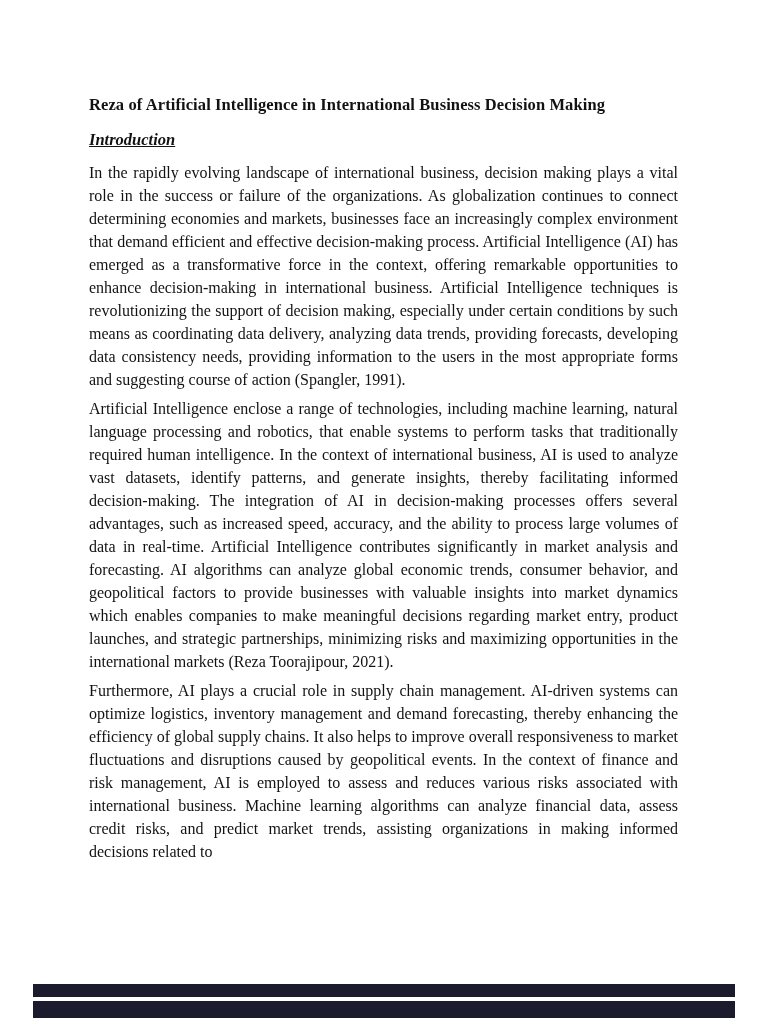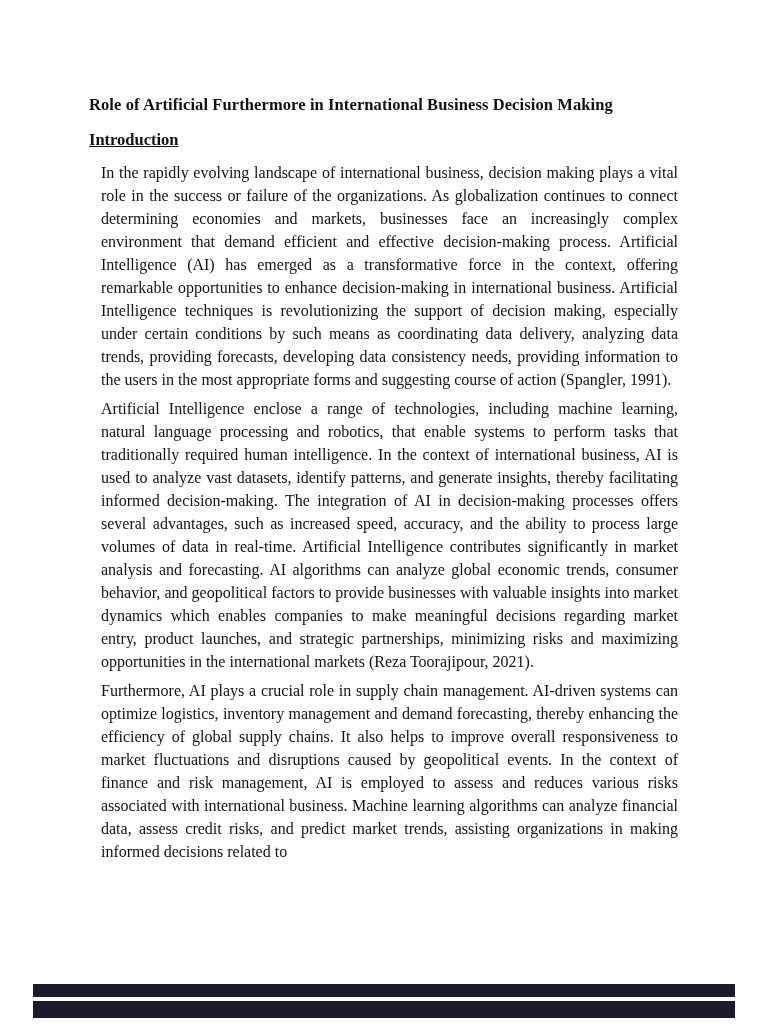--- a/index.html
+++ b/index.html
@@ -30,42 +30,43 @@
     white-space: nowrap;
     letter-spacing: 0.1px;
   }
   .section-heading {
     font-size: 16.5px;
     line-height: 22px;
     font-weight: bold;
     text-decoration: underline;
     margin: 0 0 10px 0;
     white-space: nowrap;
+    font-style: italic;
   }
   .body-text {
     font-size: 16px;
     line-height: 23px;
     text-align: justify;
-    margin: 0 0 6px 12px;
+    margin: 0 0 6px 0;
   }
   .separator-bar {
     position: absolute;
     left: 33px;
     right: 33px;
     background: #1c1b2e;
   }
   .separator-bar.top { top: 984px; height: 13px; }
   .separator-bar.bottom { top: 1001px; height: 17px; }
 </style>
 </head>
 <body>
 
 <div class="page">
 
-  <h1 class="doc-title">Role of Artificial Furthermore in International Business Decision Making</h1>
+  <h1 class="doc-title">Reza of Artificial Intelligence in International Business Decision Making</h1>
 
   <h2 class="section-heading">Introduction</h2>
 
   <p class="body-text">In the rapidly evolving landscape of international business, decision making plays a vital role in the success or failure of the organizations. As globalization continues to connect determining economies and markets, businesses face an increasingly complex environment that demand efficient and effective decision-making process. Artificial Intelligence (AI) has emerged as a transformative force in the context, offering remarkable opportunities to enhance decision-making in international business. Artificial Intelligence techniques is revolutionizing the support of decision making, especially under certain conditions by such means as coordinating data delivery, analyzing data trends, providing forecasts, developing data consistency needs, providing information to the users in the most appropriate forms and suggesting course of action (Spangler, 1991).</p>
 
 
   <p class="body-text">Artificial Intelligence enclose a range of technologies, including machine learning, natural language processing and robotics, that enable systems to perform tasks that traditionally required human intelligence. In the context of international business, AI is used to analyze vast datasets, identify patterns, and generate insights, thereby facilitating informed decision-making. The integration of AI in decision-making processes offers several advantages, such as increased speed, accuracy, and the ability to process large volumes of data in real-time. Artificial Intelligence contributes significantly in market analysis and forecasting. AI algorithms can analyze global economic trends, consumer behavior, and geopolitical factors to provide businesses with valuable insights into market dynamics which enables companies to make meaningful decisions regarding market entry, product launches, and strategic partnerships, minimizing risks and maximizing opportunities in the international markets (Reza Toorajipour, 2021).</p>
 
   <p class="body-text">Furthermore, AI plays a crucial role in supply chain management. AI-driven systems can optimize logistics, inventory management and demand forecasting, thereby enhancing the efficiency of global supply chains. It also helps to improve overall responsiveness to market fluctuations and disruptions caused by geopolitical events. In the context of finance and risk management, AI is employed to assess and reduces various risks associated with international business. Machine learning algorithms can analyze financial data, assess credit risks, and predict market trends, assisting organizations in making informed decisions related to</p>
 

